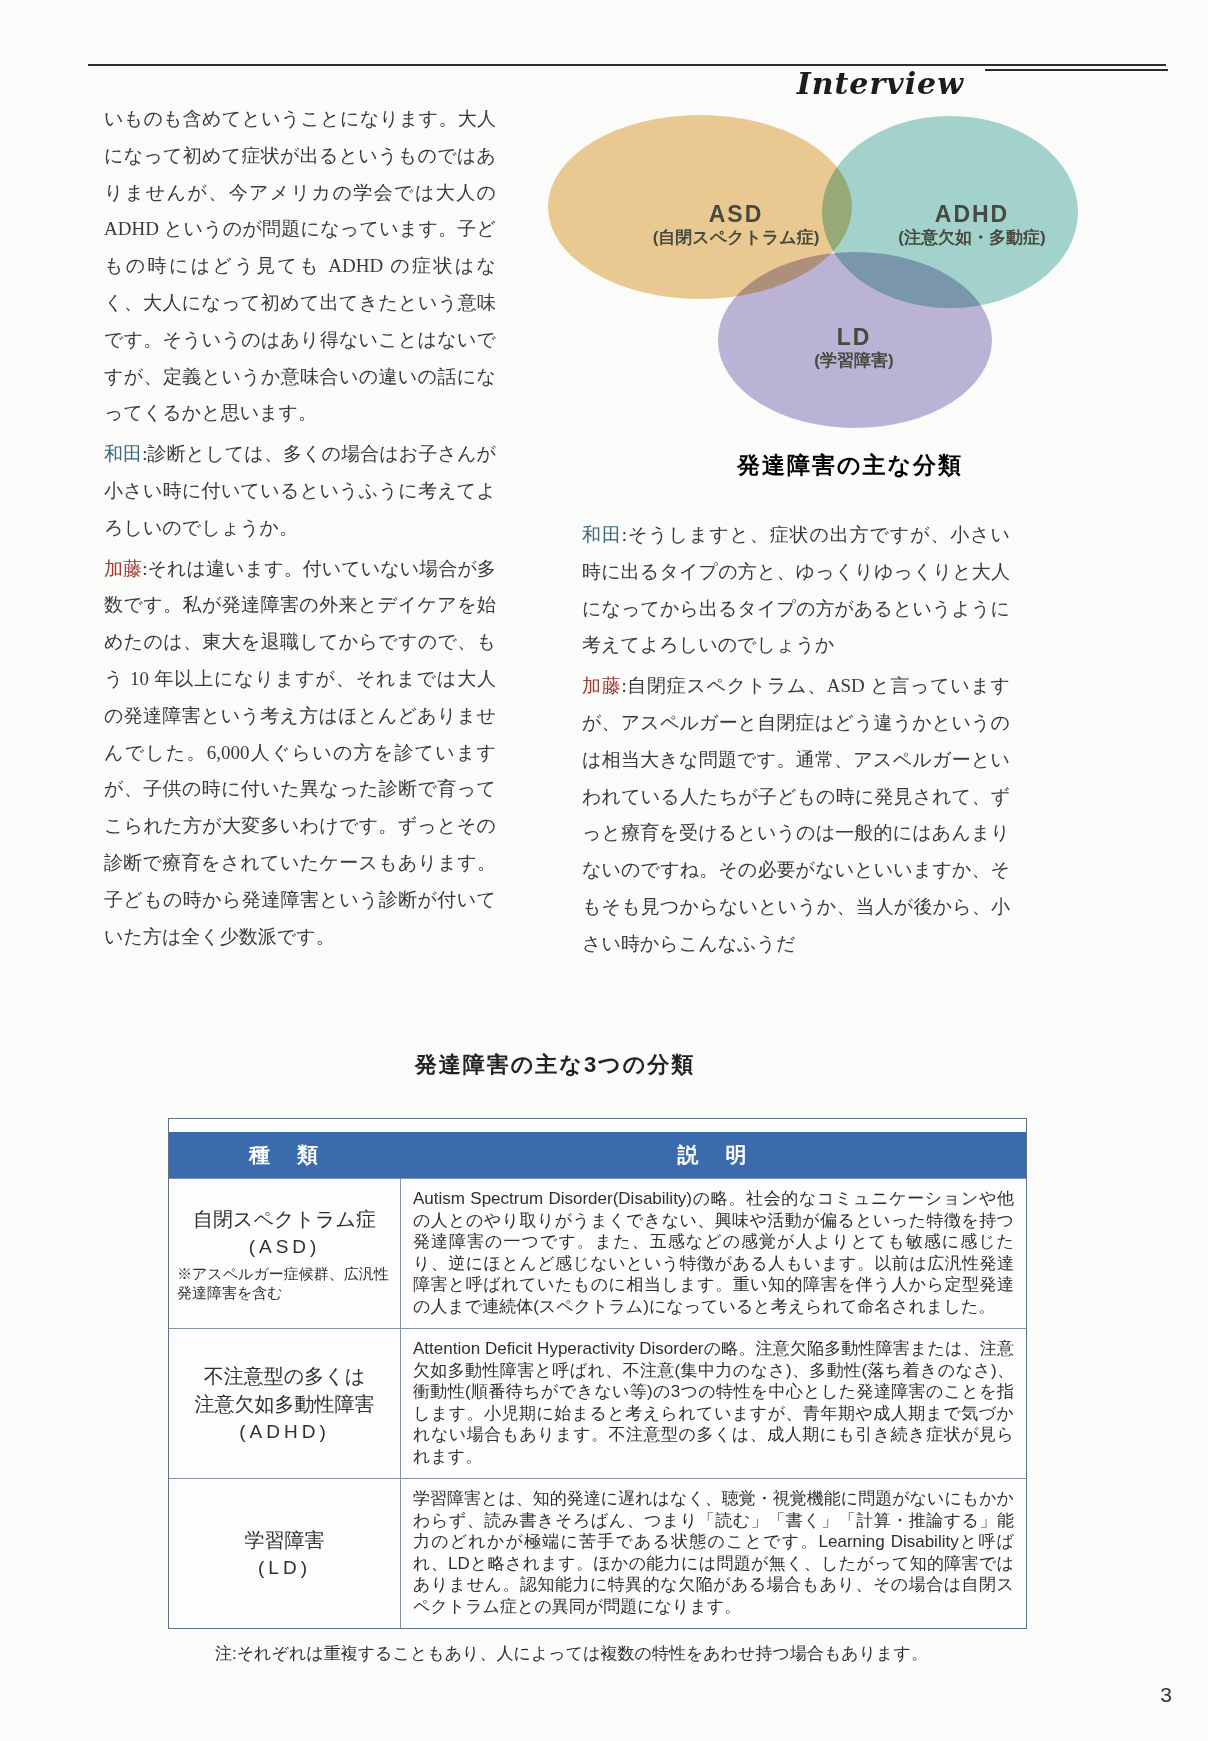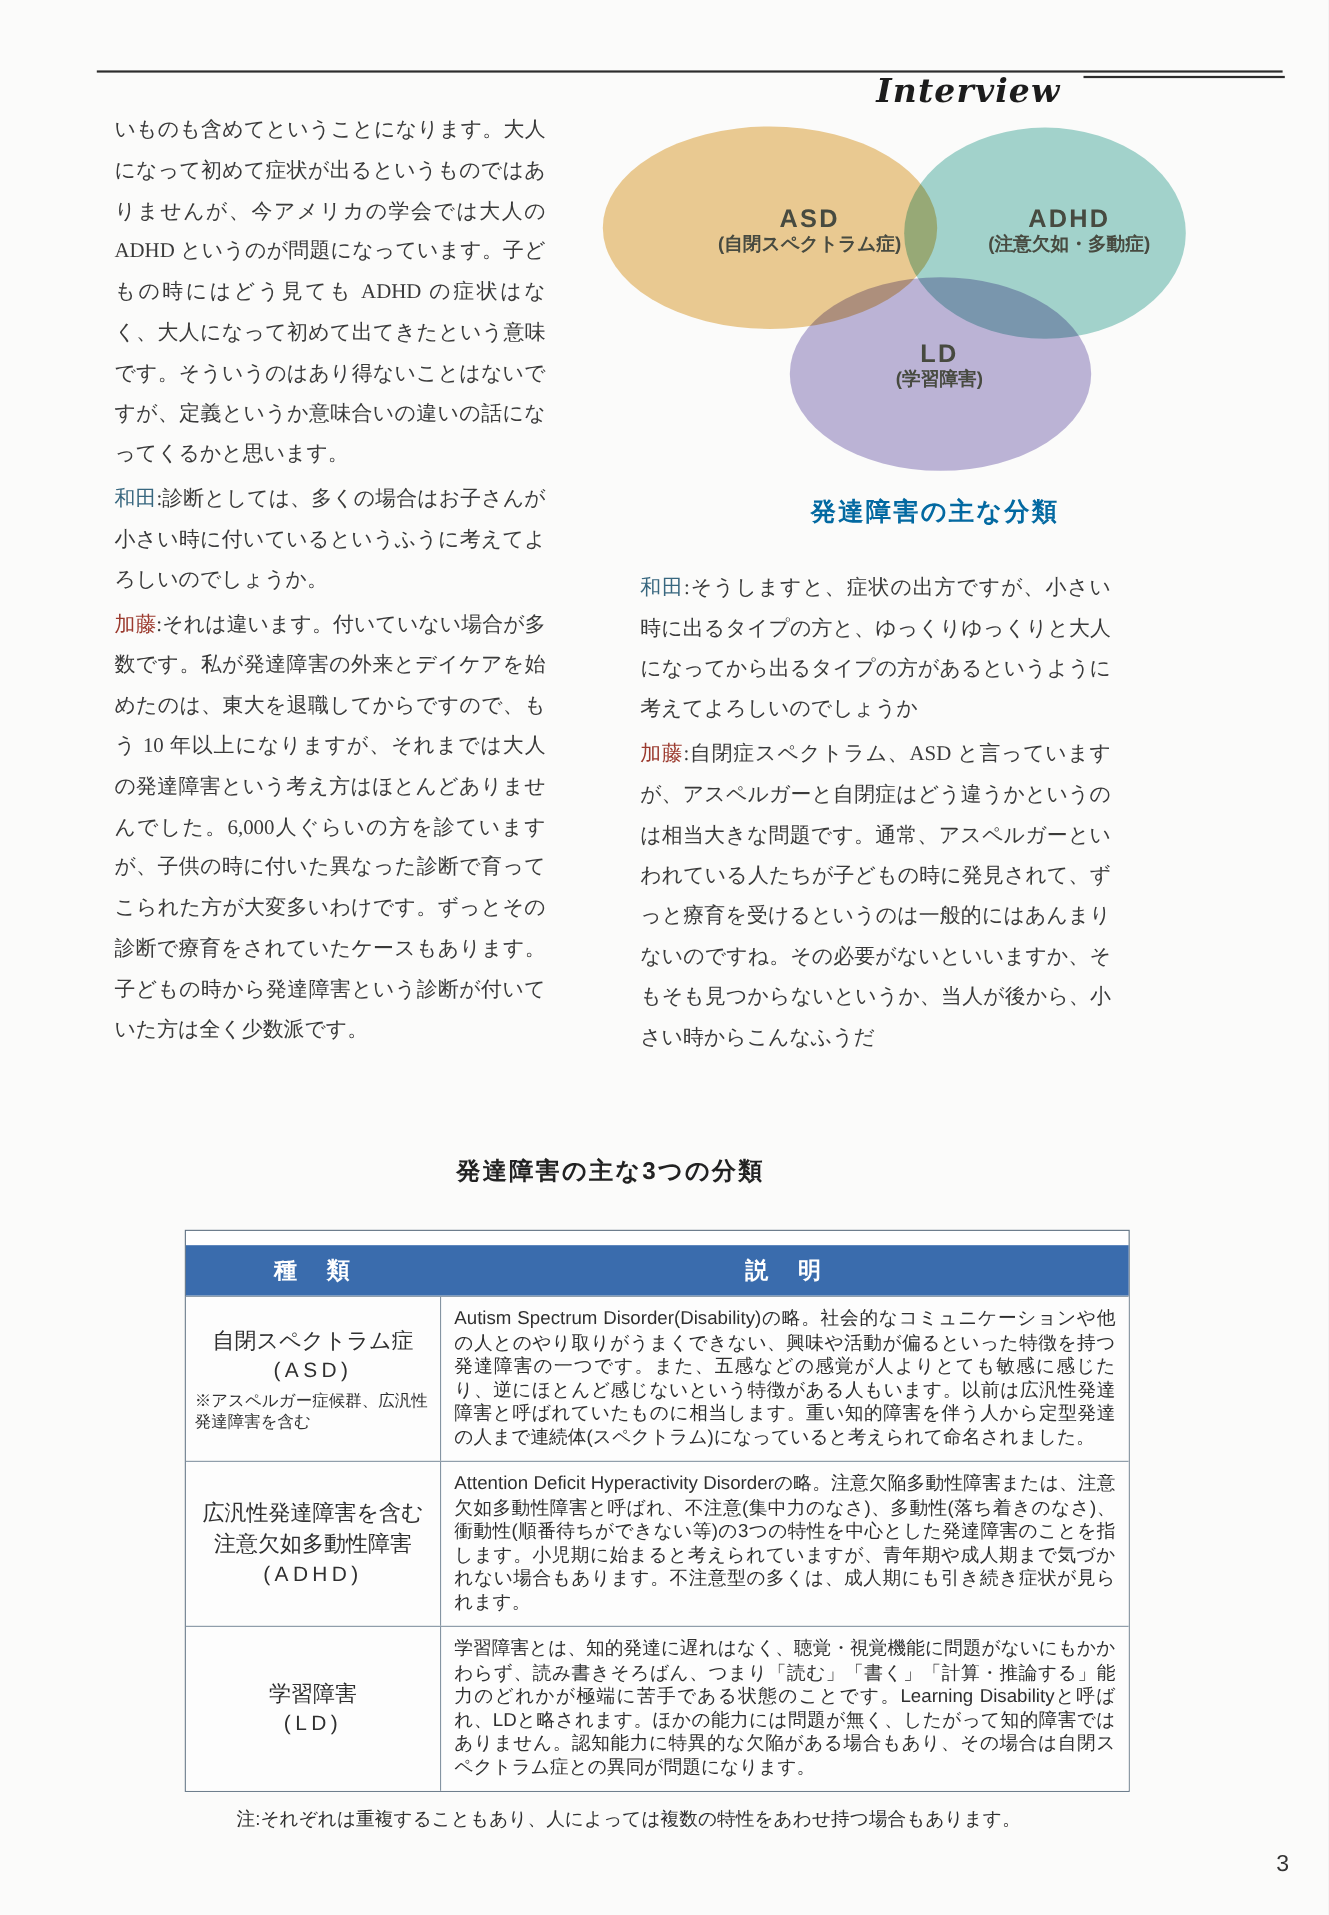--- a/index.html
+++ b/index.html
@@ -24,29 +24,29 @@
   .col-right { left:578px; top:513px; width:436px; }
   .speaker-wada { color:#38677f; }
   .speaker-kato { color:#9b3a2e; }
 
   
   .venn { position:absolute; left:540px; top:100px; width:540px; height:360px; }
   .venn svg { position:absolute; left:0; top:0; }
   .venn ellipse { mix-blend-mode:multiply; fill-opacity:0.92; }
   .vlabel { position:absolute; width:220px; text-align:center;
             font-family:"Liberation Sans", sans-serif; font-weight:bold; color:#474a40; }
-  .vlabel .abbr { font-size:23px; letter-spacing:2px; line-height:26px; }
+  .vlabel .abbr { font-size:23px; letter-spacing:2px; line-height:26px;margin-top:16px; }
   .vlabel .sub  { font-size:17px; line-height:22px; }
   .vl-asd  { left:86px;  top:85px; }
   .vl-adhd { left:322px; top:85px; }
   .vl-ld   { left:204px; top:208px; }
   .venn-caption {
     position:absolute; left:600px; top:450px; width:500px; text-align:center;
     font-family:"Liberation Sans", sans-serif; font-weight:bold; font-size:23px;
-    letter-spacing:2px; color:#0369a1;
+    letter-spacing:2px; color:#000000;
   }
 
   
   .table-title {
     position:absolute; left:100px; top:1050px; width:910px; text-align:center;
     font-family:"Liberation Sans", sans-serif; font-weight:bold; font-size:22px;
     letter-spacing:2px; color:#222;
   }
   .cls-table {
     position:absolute; left:168px; top:1118px; width:857px;
@@ -134,21 +134,21 @@
       <div class="cell-type">
         <div class="type-line">自閉スペクトラム症</div>
         <div class="type-abbr">(ASD)</div>
         <div class="type-note">※アスペルガー症候群、広汎性発達障害を含む</div>
       </div>
       <div class="cell-desc">Autism Spectrum Disorder(Disability)の略。社会的なコミュニケーションや他の人とのやり取りがうまくできない、興味や活動が偏るといった特徴を持つ発達障害の一つです。また、五感などの感覚が人よりとても敏感に感じたり、逆にほとんど感じないという特徴がある人もいます。以前は広汎性発達障害と呼ばれていたものに相当します。重い知的障害を伴う人から定型発達の人まで連続体(スペクトラム)になっていると考えられて命名されました。</div>
     </div>
 
     <div class="tbl-row">
       <div class="cell-type">
-        <div class="type-line">広汎性発達障害を含む</div>
+        <div class="type-line">不注意型の多くは</div>
         <div class="type-line">注意欠如多動性障害</div>
         <div class="type-abbr">(ADHD)</div>
       </div>
       <div class="cell-desc">Attention Deficit Hyperactivity Disorderの略。注意欠陥多動性障害または、注意欠如多動性障害と呼ばれ、不注意(集中力のなさ)、多動性(落ち着きのなさ)、衝動性(順番待ちができない等)の3つの特性を中心とした発達障害のことを指します。小児期に始まると考えられていますが、青年期や成人期まで気づかれない場合もあります。不注意型の多くは、成人期にも引き続き症状が見られます。</div>
     </div>
 
     <div class="tbl-row">
       <div class="cell-type">
         <div class="type-line">学習障害</div>
         <div class="type-abbr">(LD)</div>

